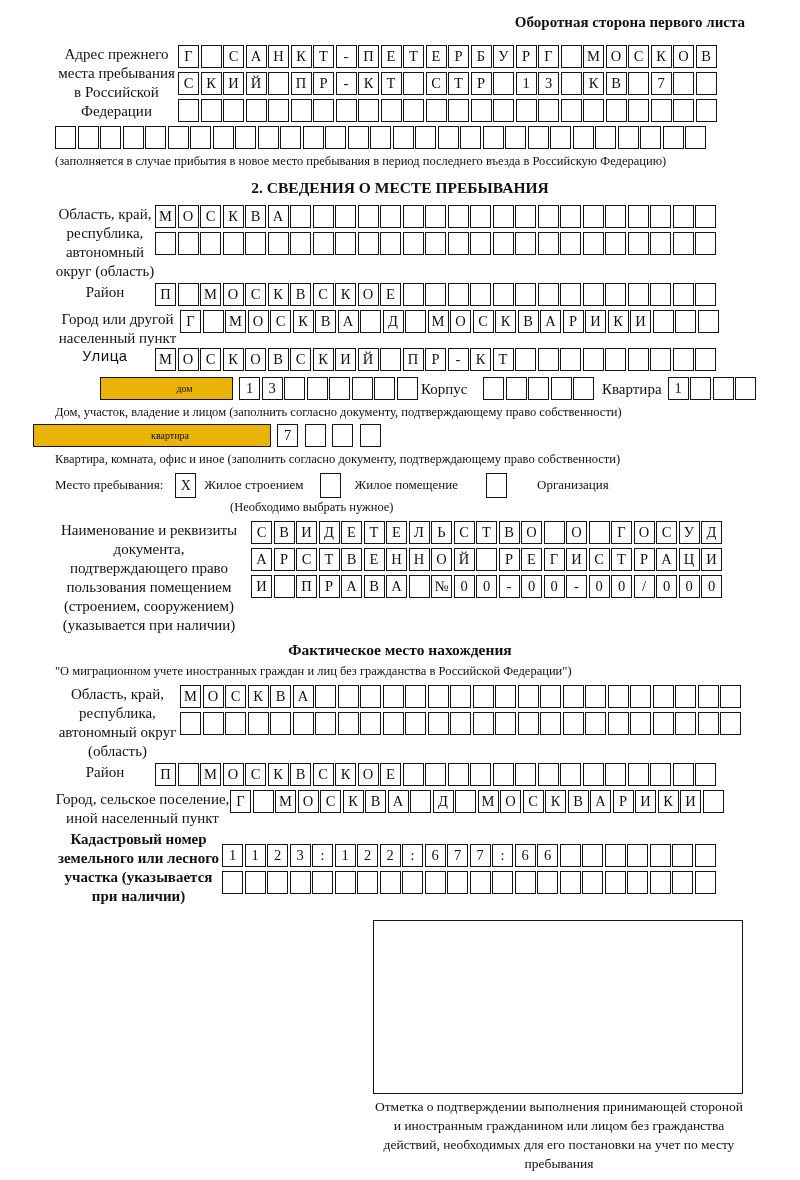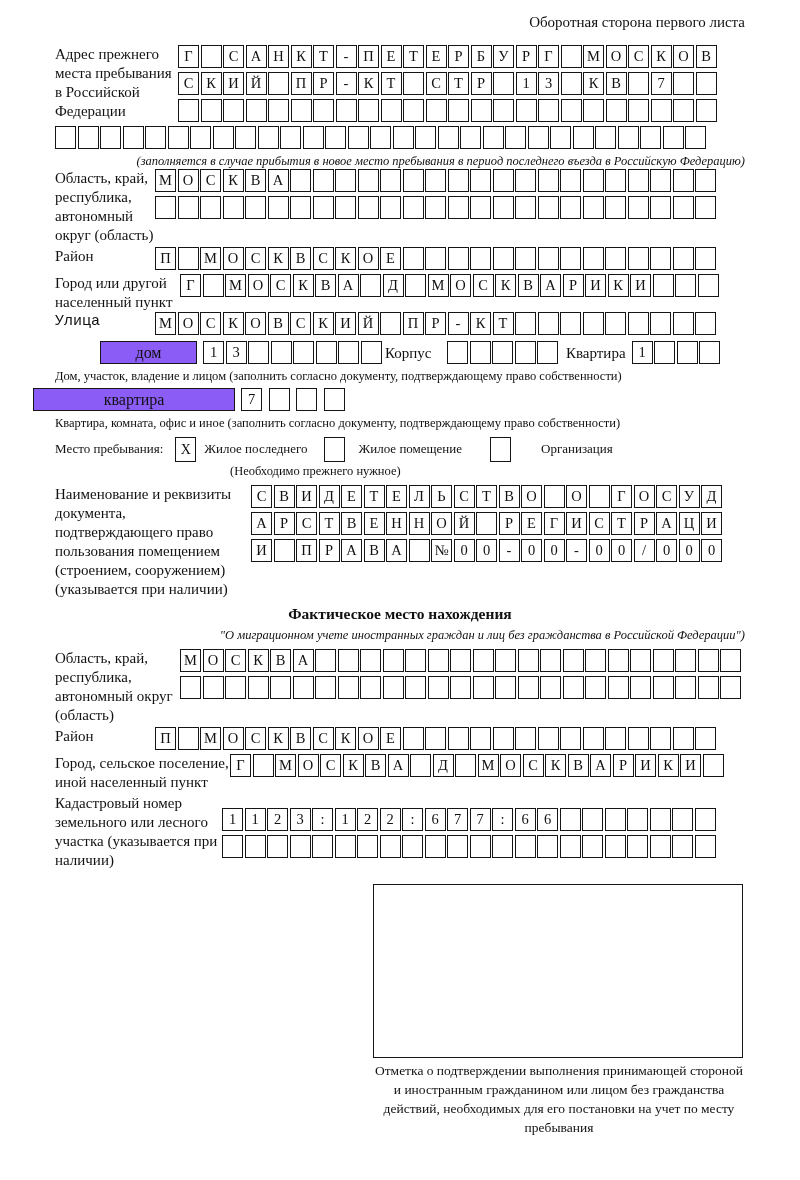--- a/index.html
+++ b/index.html
@@ -2,36 +2,36 @@
 <html><head>
 <meta charset="utf-8">
 <style>
   html,body{margin:0;padding:0;background:#fff;}
   body{
     width:800px;height:1180px;
     font-family:"Liberation Serif","DejaVu Serif",serif;
     color:#111;font-size:15px;overflow:hidden;
   }
   .page{padding:14px 55px 0 55px;}
-  .hdr-note{text-align:right;font-size:15px;margin-bottom:14px;}
-  .flexrow{display:flex;align-items:flex-start;}
+  .hdr-note{text-align:right;font-size:15px;margin-bottom:14px;font-weight:bold;}
+  .flexrow{display:flex;align-items:flex-start;text-align:center;}
   .label{font-size:15px;line-height:19px;flex:0 0 auto;}
   .grid{flex:0 0 auto;}
   .cellrow{display:flex;margin-bottom:4px;}
   .cell{
     flex:0 0 auto;width:19px;height:21px;border:1.5px solid #151515;
     margin-right:1.5px;display:flex;align-items:center;justify-content:center;
     font-size:14.5px;background:#fff;
   }
   .note{font-size:12.5px;line-height:16px;}
-  .center{text-align:right;font-style:italic;}
+  .center{text-align:left;}
   .sec-title{font-weight:bold;font-size:15.5px;text-align:center;margin:10px 0 8px 0;}
   .labelbox{
     flex:0 0 auto;border:1.5px solid #151515;height:21px;
-    display:flex;align-items:center;justify-content:center;font-size:16px;background:#8b5cf6;
+    display:flex;align-items:center;justify-content:center;font-size:10px;background:#eab308;padding-left:36px;
   }
   .cb{
     flex:0 0 auto;width:19px;height:23px;border:1.5px solid #151515;
     display:flex;align-items:center;justify-content:center;font-size:14px;background:#fff;
   }
   .opt-label{font-size:13px;line-height:24px;}
   .stamp-wrap{width:372px;margin-left:auto;margin-right:0;margin-top:14px;}
   .stamp-box{width:368px;height:172px;border:1.6px solid #151515;background:#fff;}
   .stamp-note{font-size:13.5px;line-height:19px;text-align:center;margin-top:3px;}
 </style>
@@ -151,20 +151,21 @@
       <div class="cell"></div>
       <div class="cell"></div>
       <div class="cell"></div>
       <div class="cell"></div>
       <div class="cell"></div>
       <div class="cell"></div>
       <div class="cell"></div>
     </div>
   <div class="note center" style="margin-top:1px;">(заполняется в случае прибытия в новое место пребывания в период последнего въезда в Российскую Федерацию)</div>
 
+  <div class="sec-title">2. СВЕДЕНИЯ О МЕСТЕ ПРЕБЫВАНИЯ</div>
 
   <div class="flexrow">
     <div class="label" style="width:100px;">Область, край, республика, автономный округ (область)</div>
     <div class="grid">
       <div class="cellrow">
           <div class="cell">М</div>
           <div class="cell">О</div>
           <div class="cell">С</div>
           <div class="cell">К</div>
           <div class="cell">В</div>
@@ -348,27 +349,27 @@
         <div class="cell"></div>
         <div class="cell"></div>
         <div class="cell"></div>
       </div>
   </div>
   <div class="note" style="margin:4px 0 6px 0;">Квартира, комната, офис и иное (заполнить согласно документу, подтверждающему право собственности)</div>
 
   <div class="flexrow">
     <div class="opt-label">Место пребывания:</div>
     <div class="cb" style="margin-left:12px;">X</div>
-    <div class="opt-label" style="margin-left:8px;">Жилое последнего</div>
+    <div class="opt-label" style="margin-left:8px;">Жилое строением</div>
     <div class="cb" style="margin-left:16px;"></div>
     <div class="opt-label" style="margin-left:14px;">Жилое помещение</div>
     <div class="cb" style="margin-left:28px;"></div>
     <div class="opt-label" style="margin-left:30px;">Организация</div>
   </div>
-  <div class="note" style="margin:1px 0 6px 175px;">(Необходимо прежнего нужное)</div>
+  <div class="note" style="margin:1px 0 6px 175px;">(Необходимо выбрать нужное)</div>
 
   <div class="flexrow">
     <div class="label" style="width:196px;padding-right:8px;box-sizing:border-box;">Наименование и реквизиты документа, подтверждающего право пользования помещением (строением, сооружением) (указывается при наличии)</div>
     <div class="grid">
       <div class="cellrow">
           <div class="cell">С</div>
           <div class="cell">В</div>
           <div class="cell">И</div>
           <div class="cell">Д</div>
           <div class="cell">Е</div>
@@ -554,21 +555,21 @@
         <div class="cell">А</div>
         <div class="cell">Р</div>
         <div class="cell">И</div>
         <div class="cell">К</div>
         <div class="cell">И</div>
         <div class="cell"></div>
       </div>
   </div>
 
   <div class="flexrow" style="margin-top:2px;">
-    <div class="label" style="width:167px;">Кадастровый номер земельного или лесного участка (указывается при наличии)</div>
+    <div class="label" style="width:167px;font-weight:bold;">Кадастровый номер земельного или лесного участка (указывается при наличии)</div>
     <div class="grid" style="padding-top:14px;">
       <div class="cellrow">
           <div class="cell">1</div>
           <div class="cell">1</div>
           <div class="cell">2</div>
           <div class="cell">3</div>
           <div class="cell">:</div>
           <div class="cell">1</div>
           <div class="cell">2</div>
           <div class="cell">2</div>

